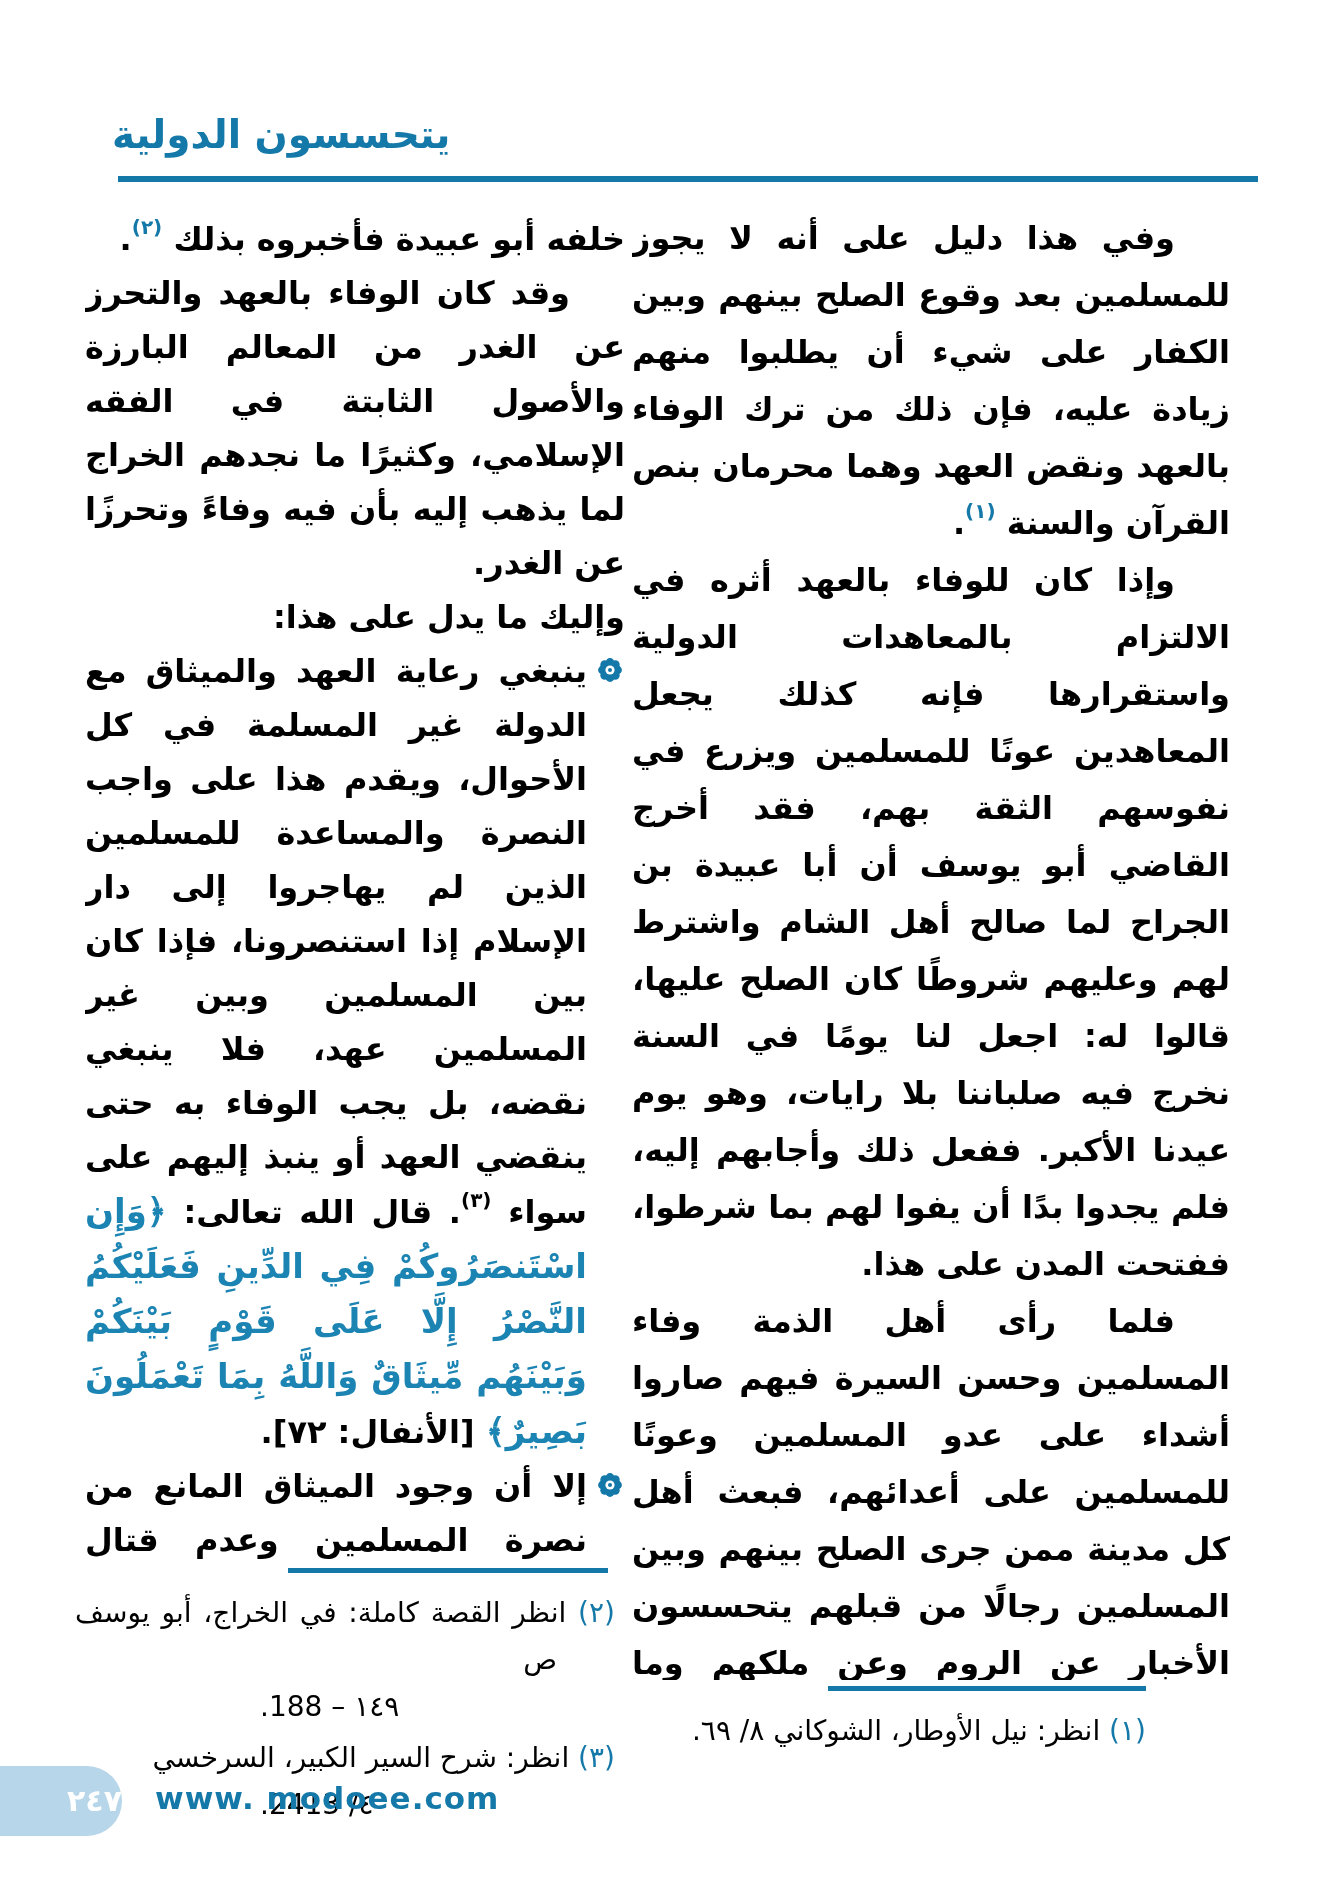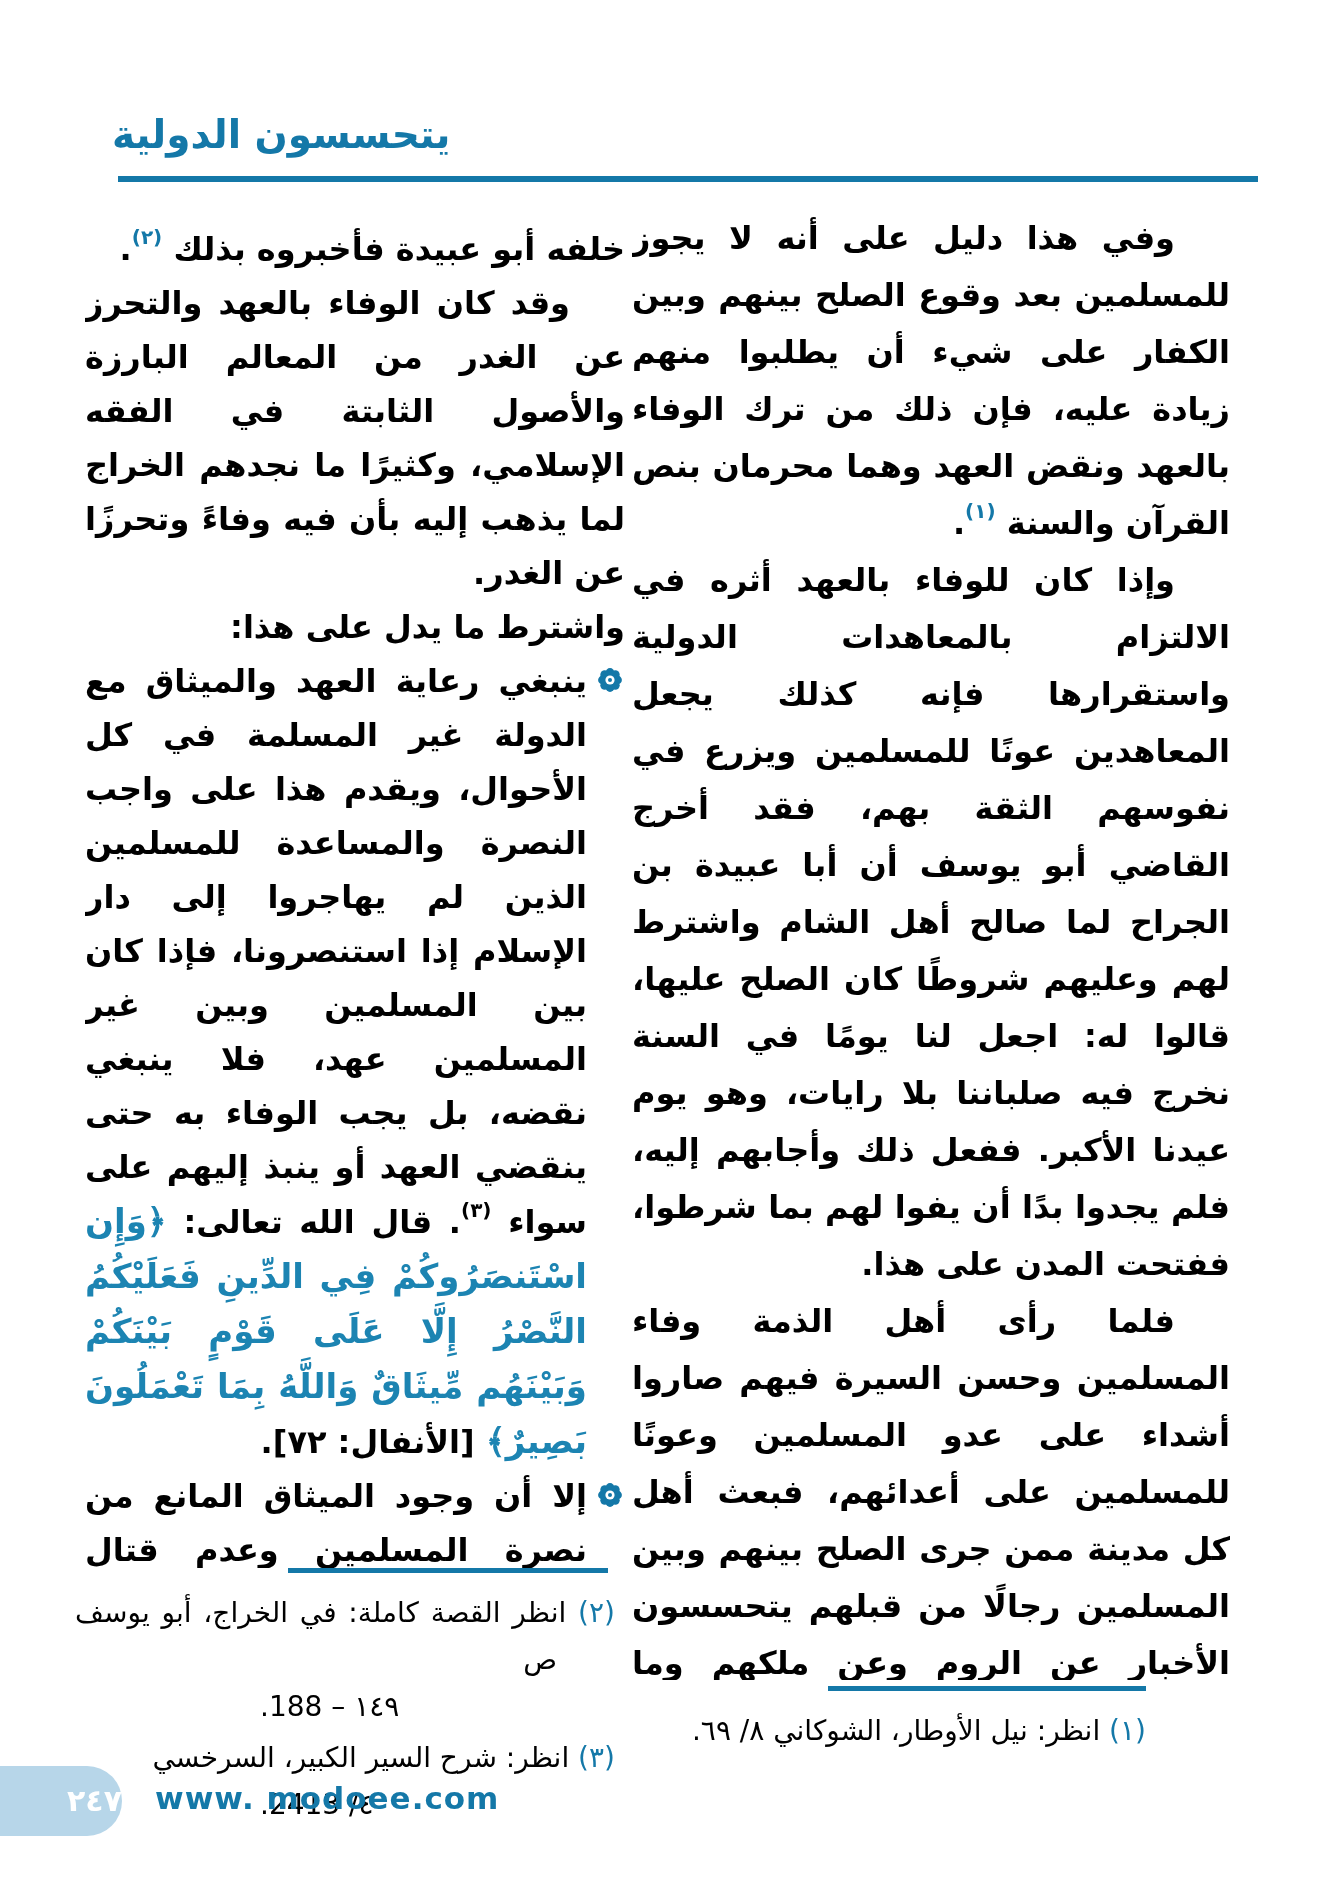--- a/index.html
+++ b/index.html
@@ -21,21 +21,21 @@
   }
   .header-rule{
     position:absolute;left:118px;top:176px;width:1140px;height:6px;background:var(--accent);
   }
   
   .col{
     position:absolute;text-align:justify;font-weight:bold;color:var(--ink);
     overflow:hidden;
   }
   .col-right{left:632px;top:210px;width:598px;height:1470px;font-size:32px;line-height:57px;}
-  .col-left {left:85px; top:222px;width:540px;height:1352px;font-size:32px;line-height:54px;}
+  .col-left {left:85px; top:212px;width:540px;height:1352px;font-size:32px;line-height:54px;}
   .col p{margin:0;}
   .col p.indent{text-indent:55px;}
   .bullet{position:relative;padding-right:38px;}
   .rosette{position:absolute;right:2px;top:13px;width:26px;height:26px;line-height:0;}
   .verse{color:var(--verse);font-size:34px;}
   sup.fn-ref{font-size:20px;line-height:0;position:relative;top:-4px;vertical-align:super;font-weight:bold;}
   sup.fn-ref.accent{color:var(--accent);}
   sup.fn-ref.ink{color:var(--ink);}
   
   .fn-area{
@@ -73,21 +73,21 @@
   <div class="header-rule"></div>
 
   <div class="col col-right">
       <p class="para indent">وفي هذا دليل على أنه لا يجوز للمسلمين بعد وقوع الصلح بينهم وبين الكفار على شيء أن يطلبوا منهم زيادة عليه، فإن ذلك من ترك الوفاء بالعهد ونقض العهد وهما محرمان بنص القرآن والسنة <sup class="fn-ref accent">(١)</sup>.</p>
       <p class="para indent">وإذا كان للوفاء بالعهد أثره في الالتزام بالمعاهدات الدولية واستقرارها فإنه كذلك يجعل المعاهدين عونًا للمسلمين ويزرع في نفوسهم الثقة بهم، فقد أخرج القاضي أبو يوسف أن أبا عبيدة بن الجراح لما صالح أهل الشام واشترط لهم وعليهم شروطًا كان الصلح عليها، قالوا له: اجعل لنا يومًا في السنة نخرج فيه صلباننا بلا رايات، وهو يوم عيدنا الأكبر. ففعل ذلك وأجابهم إليه، فلم يجدوا بدًا أن يفوا لهم بما شرطوا، ففتحت المدن على هذا.</p>
       <p class="para indent">فلما رأى أهل الذمة وفاء المسلمين وحسن السيرة فيهم صاروا أشداء على عدو المسلمين وعونًا للمسلمين على أعدائهم، فبعث أهل كل مدينة ممن جرى الصلح بينهم وبين المسلمين رجالًا من قبلهم يتحسسون الأخبار عن الروم وعن ملكهم وما يريدون أن يصنعوا، فأتى أهل كل مدينة رسلهم يخبرونهم بأن الروم قد جمعوا جمعًا لم ير مثله، فأتى رؤساء أهل كل مدينة إلى الذي</p>
     </div>
   <div class="col col-left">
       <p class="para">خلفه أبو عبيدة فأخبروه بذلك <sup class="fn-ref accent">(٢)</sup>.</p>
       <p class="para indent">وقد كان الوفاء بالعهد والتحرز عن الغدر من المعالم البارزة والأصول الثابتة في الفقه الإسلامي، وكثيرًا ما نجدهم الخراج لما يذهب إليه بأن فيه وفاءً وتحرزًا عن الغدر.</p>
-      <p class="para">واشترط ما يدل على هذا:</p>
+      <p class="para">وإليك ما يدل على هذا:</p>
       <p class="bullet"><span class="rosette"><svg viewBox="0 0 26 26" width="26" height="26">
             <circle cx="20.5" cy="13" r="4.4" fill="#1478A8"></circle>
             <circle cx="18.3" cy="18.3" r="4.4" fill="#1478A8"></circle>
             <circle cx="13" cy="20.5" r="4.4" fill="#1478A8"></circle>
             <circle cx="7.7" cy="18.3" r="4.4" fill="#1478A8"></circle>
             <circle cx="5.5" cy="13" r="4.4" fill="#1478A8"></circle>
             <circle cx="7.7" cy="7.7" r="4.4" fill="#1478A8"></circle>
             <circle cx="13" cy="5.5" r="4.4" fill="#1478A8"></circle>
             <circle cx="18.3" cy="7.7" r="4.4" fill="#1478A8"></circle>
             <circle cx="13" cy="13" r="4.6" fill="#fff"></circle>

